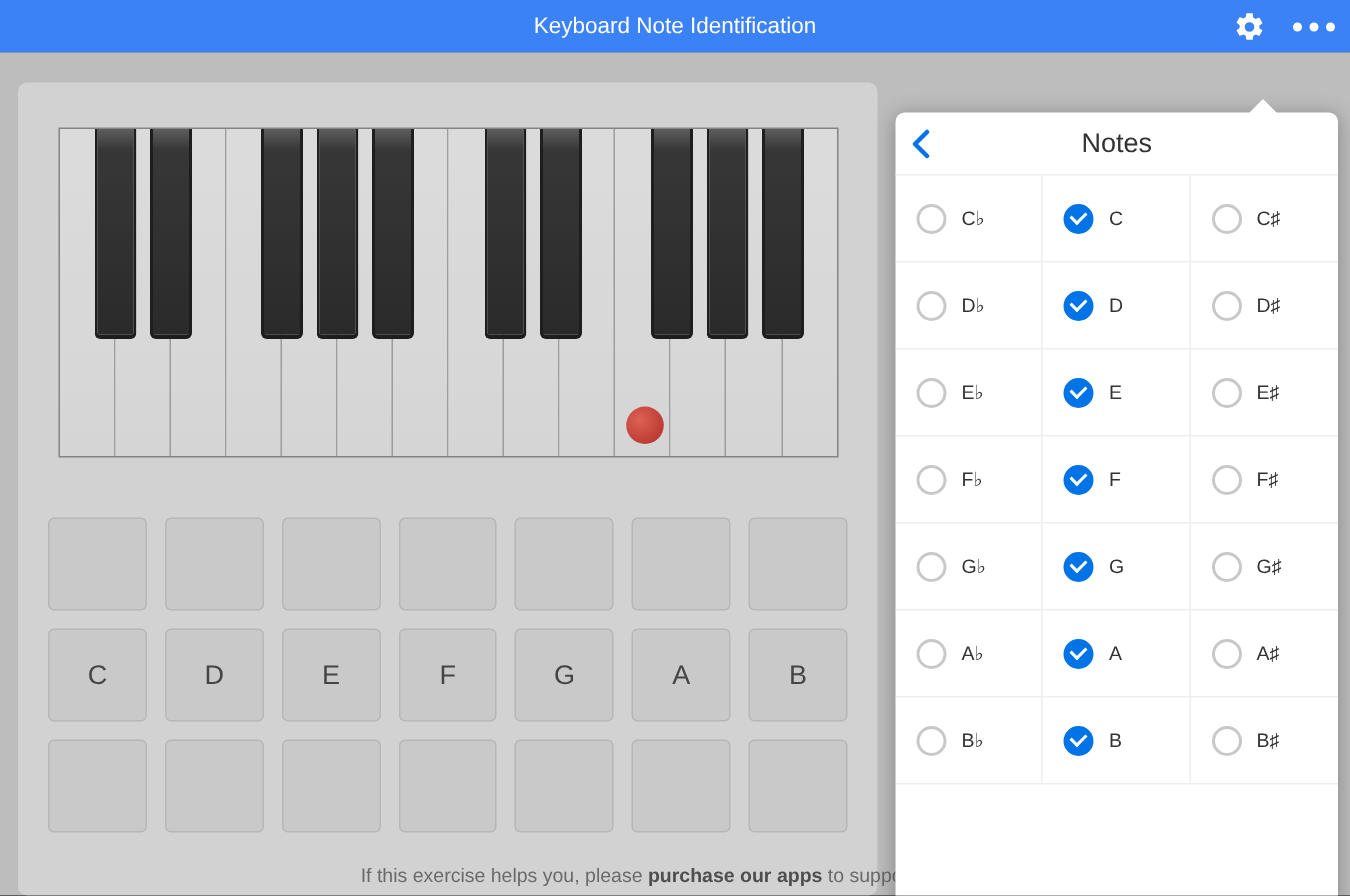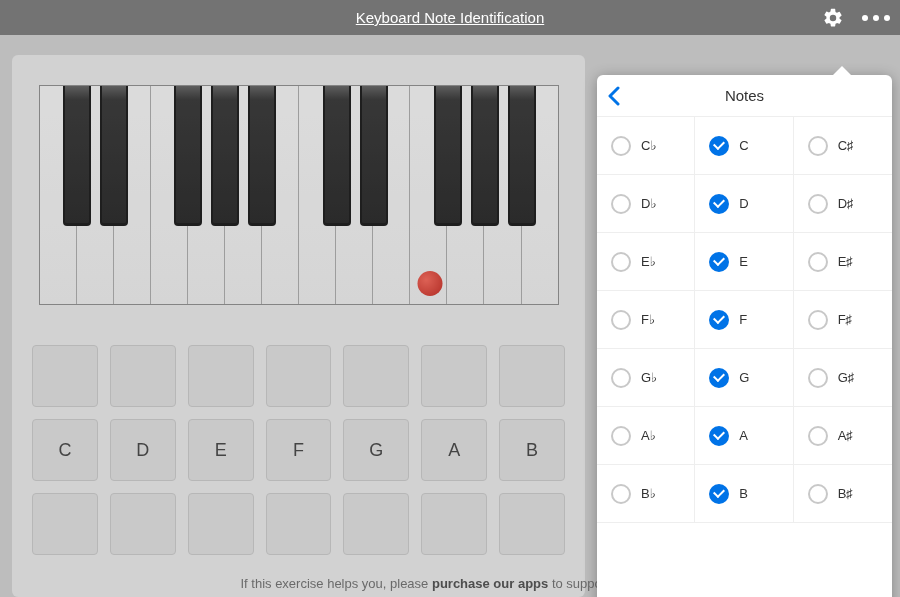--- a/index.html
+++ b/index.html
@@ -1,22 +1,22 @@
 <!DOCTYPE html>
 <html><head>
 <meta charset="utf-8">
 <style>
   * { box-sizing: border-box; margin: 0; padding: 0; }
   html, body { width: 900px; height: 597px; overflow: hidden; font-family: Arial, Helvetica, sans-serif; background: #000; }
   .app { width: 900px; height: 597px; background: #3a3a3a; position: relative; }
 
   
   .header {
-    height: 35px; background: #737373; display: flex; align-items: center;
-    justify-content: center; position: relative; color: #fff; text-decoration: underline;
+    height: 35px; background: #3b82f6; display: flex; align-items: center;
+    justify-content: center; position: relative; color: #fff;
   }
   .header-title { font-size: 15px; font-weight: 400; }
   .header-actions { position: absolute; right: 10px; top: 0; height: 35px; display: flex; align-items: center; gap: 18px; }
   .gear, .dots { cursor: pointer; display: flex; align-items: center; }
   .dots { gap: 5px; }
   .dot { width: 6px; height: 6px; border-radius: 50%; background: #fff; }
 
   
   .stage {
     position: absolute; top: 35px; left: 0; right: 0; bottom: 0;
@@ -86,21 +86,21 @@
     border-bottom: 10px solid #fff;
   }
   .popover-header {
     height: 42px; border-bottom: 1px solid #eee; display: flex; align-items: center;
     justify-content: center; position: relative;
   }
   .popover-back {
     position: absolute; left: 10px; top: 0; height: 42px; display: flex; align-items: center;
     cursor: pointer;
   }
-  .popover-title { font-size: 15px; color: #333; }
+  .popover-title { font-size: 18px; color: #333; }
   .popover-body { flex: 1; overflow-y: auto; position: relative; }
   .popover-body::-webkit-scrollbar { width: 9px; }
   .popover-body::-webkit-scrollbar-thumb { background: #cfcfcf; border-radius: 4px; }
   .popover-body::-webkit-scrollbar-track { background: #f4f4f4; }
 
   .note-table { display: grid; grid-template-columns: repeat(3, 1fr); }
   .note-cell {
     height: 58px; border-bottom: 1px solid #eee; border-right: 1px solid #eee;
     display: flex; align-items: center; padding-left: 14px; gap: 10px;
     font-size: 13px; color: #333; cursor: pointer;

